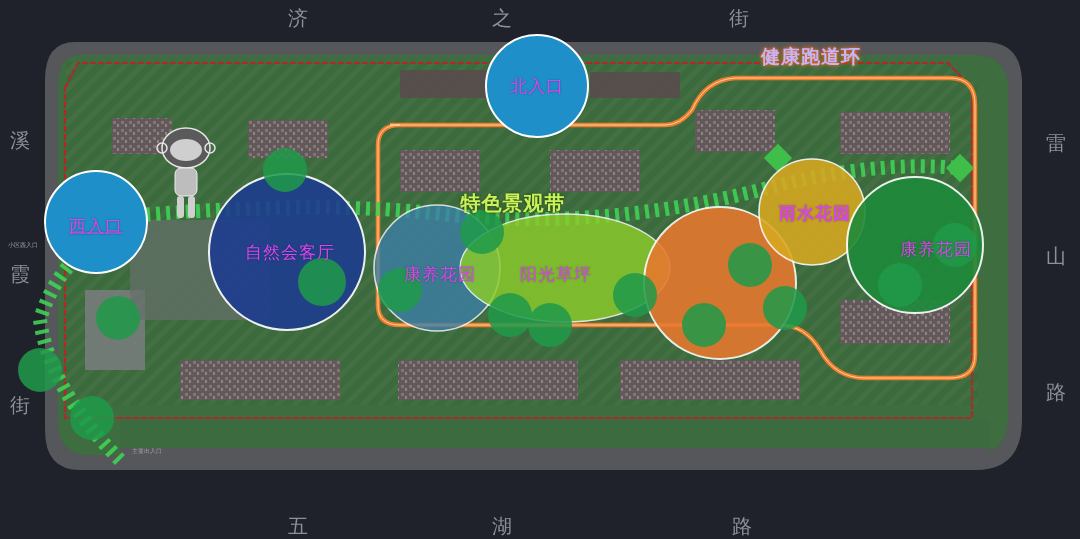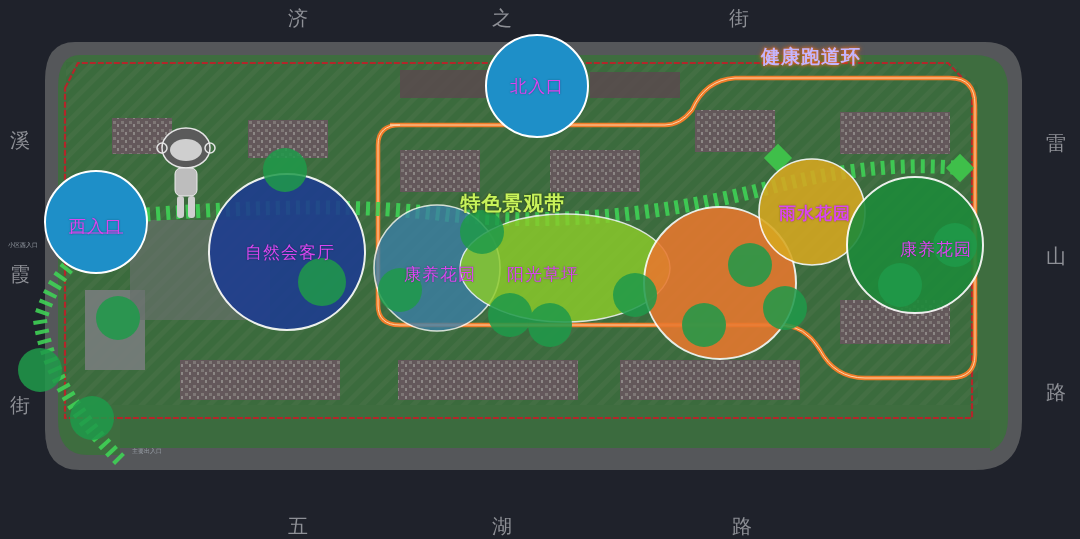--- a/index.html
+++ b/index.html
@@ -139,16 +139,16 @@
   <div class="ring-label" style="left:811px;top:57px;">健康跑道环</div>
   <div class="band-label" style="left:513px;top:203px;">特色景观带</div>
 
   
   <div class="zone-label" style="left:537px;top:86px;">北入口</div>
   <div class="zone-label" style="left:96px;top:226px;text-decoration:underline;">西入口</div>
 
   
   <div class="zone-label" style="left:290px;top:252px;">自然会客厅</div>
   <div class="zone-label" style="left:440px;top:274px;">康养花园</div>
-  <div class="zone-label" style="left:543px;top:274px;">阳光草坪</div>
+  <div class="zone-label" style="left:556px;top:274px;">阳光草坪</div>
   <div class="zone-label" style="left:815px;top:213px;font-weight:bold;">雨水花园</div>
   <div class="zone-label" style="left:914px;top:249px;margin-left:22px;">康养花园</div>
 </div>
 
 </body></html>

